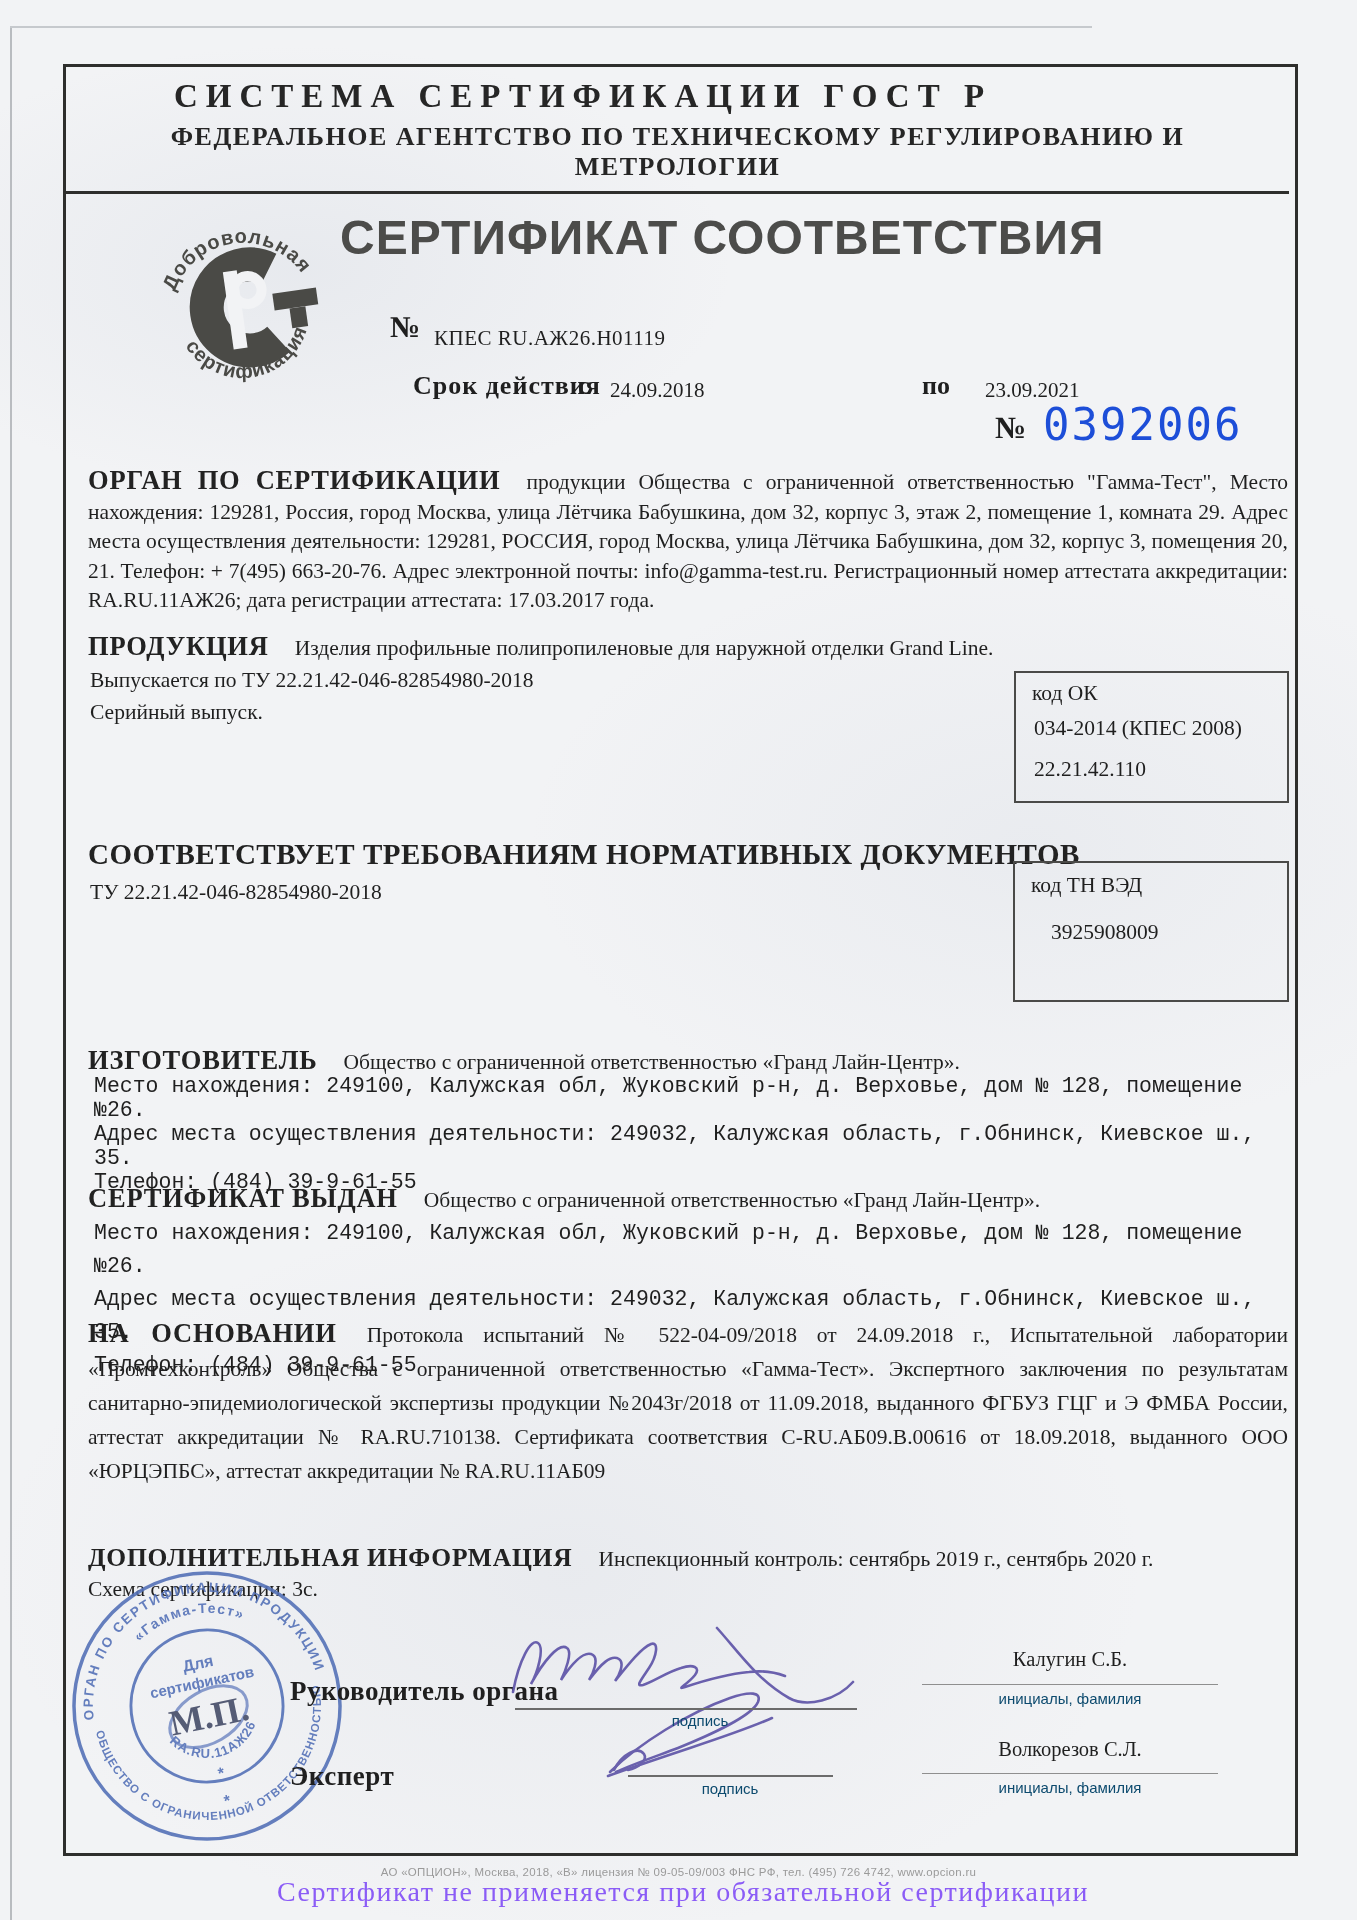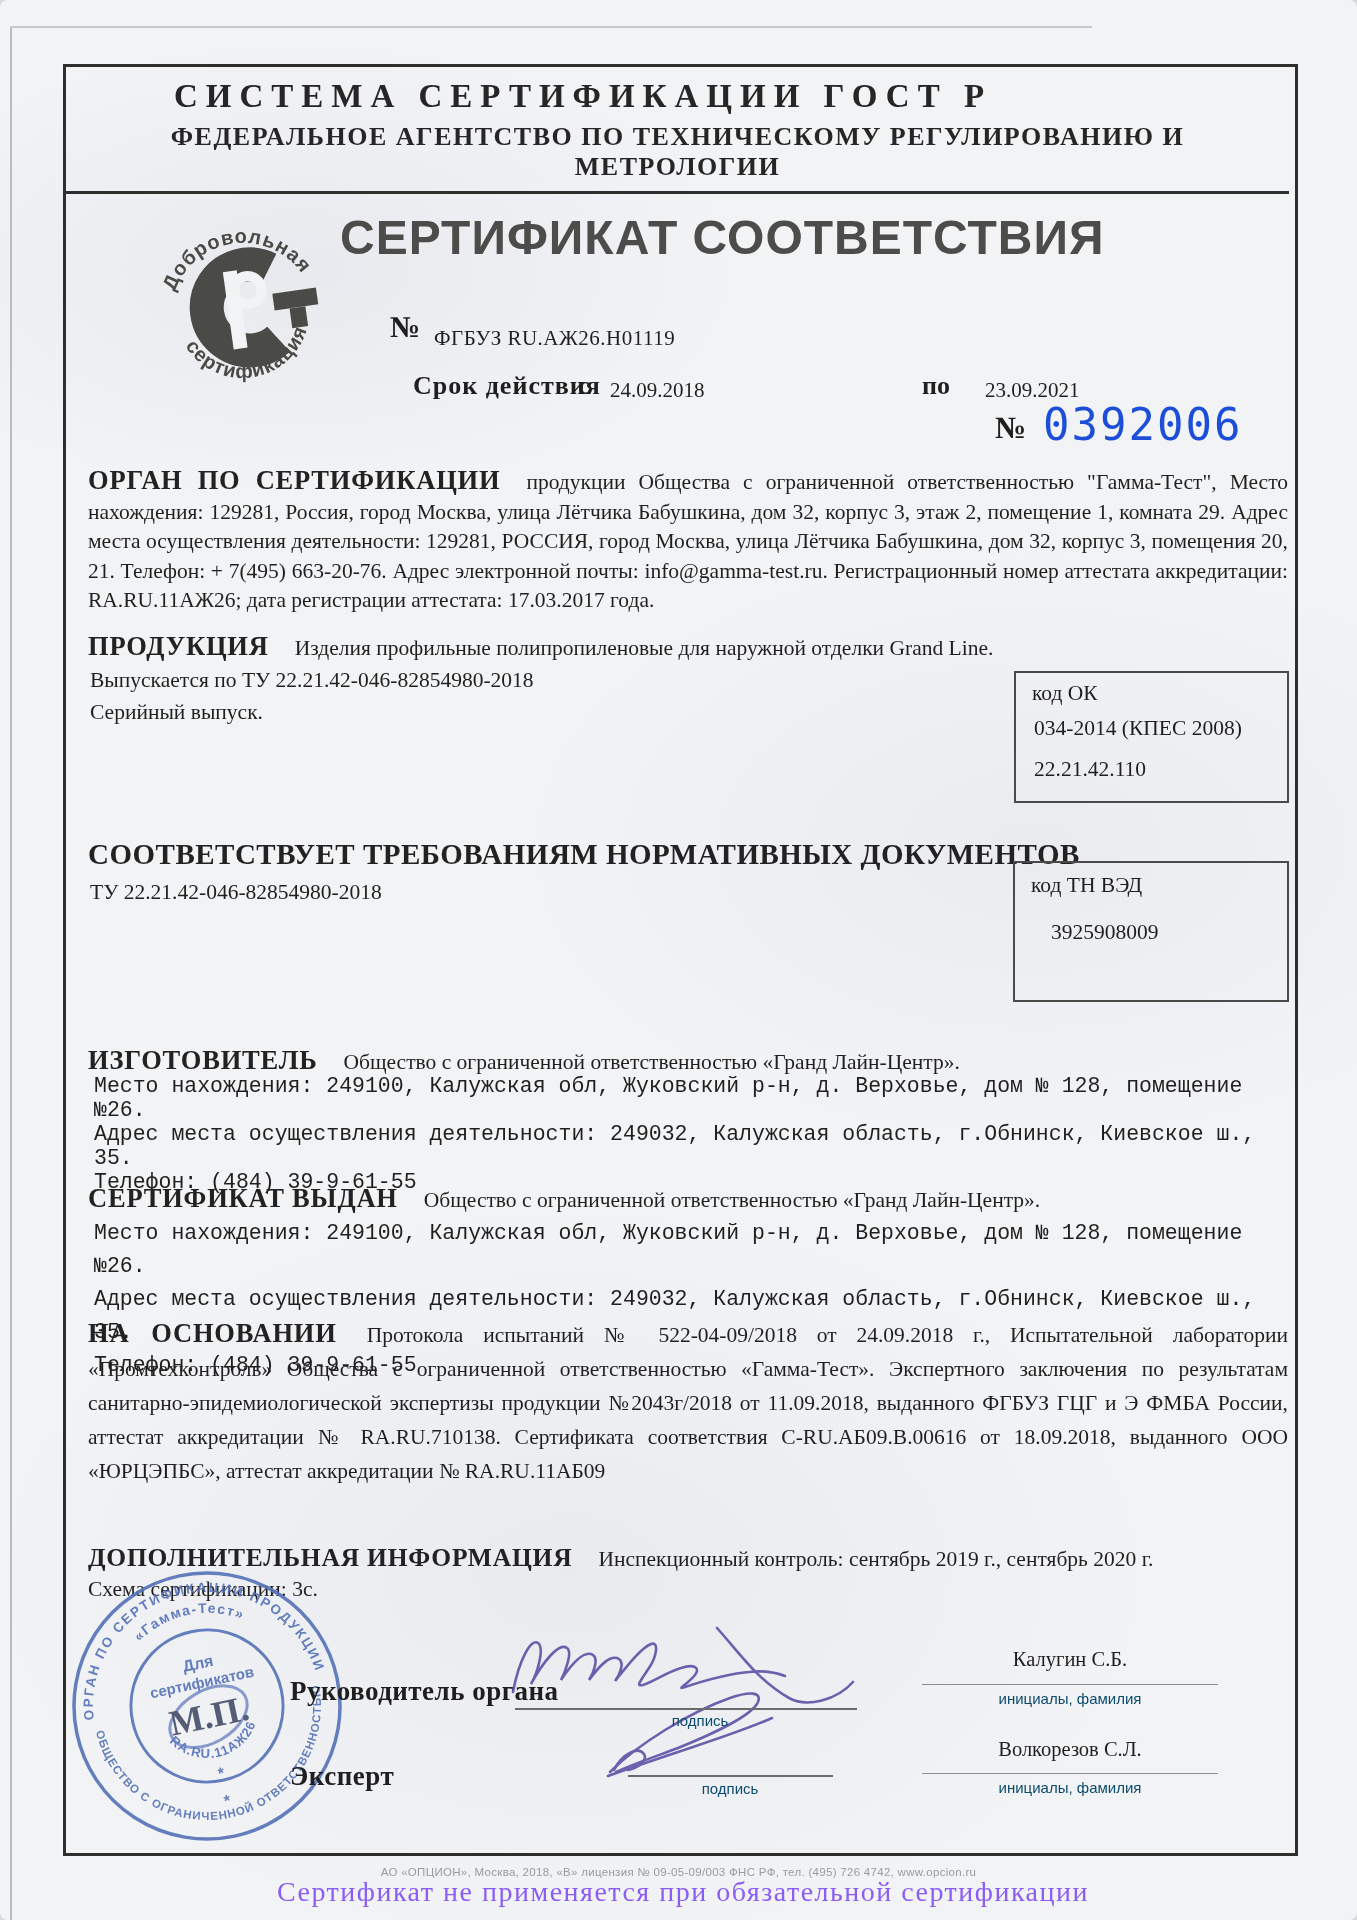--- a/index.html
+++ b/index.html
@@ -1,17 +1,17 @@
 <!DOCTYPE html>
 <html><head>
 <meta charset="utf-8">
 <style>
   html,body{margin:0;padding:0;background:#d9dadc;}
   .page{position:relative;width:1357px;height:1920px;background:#f2f3f5;overflow:hidden;
-        font-family:"Liberation Serif","DejaVu Serif",serif;color:#1f1f1f;border-radius:8px;}
+        font-family:"Liberation Serif","DejaVu Serif",serif;color:#1f1f1f;}
   .page::before{content:"";position:absolute;inset:0;pointer-events:none;
     background:
       radial-gradient(ellipse 620px 320px at 22% 14%, rgba(188,196,210,.20), transparent 70%),
       radial-gradient(ellipse 720px 420px at 76% 44%, rgba(188,196,210,.16), transparent 70%),
       radial-gradient(ellipse 820px 520px at 42% 82%, rgba(183,191,205,.16), transparent 70%);}
   .abs{position:absolute;}
   .edge-left{left:10px;top:26px;width:2px;height:1894px;background:#b9bcc0;}
   .edge-top{left:10px;top:26px;width:1082px;height:2px;background:#c6c9cd;}
   .frame{left:63px;top:64px;width:1229px;height:1786px;border:3px solid #2e2e2c;}
   .header-divider{left:66px;top:191px;width:1223px;border-top:3px solid #2e2e2c;}
@@ -95,21 +95,21 @@
         <circle cx="98" cy="73" r="14" fill="none" stroke="#f2f3f5" stroke-width="10"></circle>
         <rect x="122" y="80" width="44" height="17" fill="#4a4a46"></rect>
         <rect x="137" y="97" width="16" height="20" fill="#4a4a46"></rect>
       </g>
     </g>
   </svg>
 
   <div class="abs doc-title">СЕРТИФИКАТ СООТВЕТСТВИЯ</div>
 
   <span class="abs certno-label">№</span>
-  <span class="abs certno-value">ФГБУЗ RU.АЖ26.Н01119</span>
+  <span class="abs certno-value">КПЕС RU.АЖ26.Н01119</span>
 
   <span class="abs valid-label">Срок действия</span>
   <span class="abs valid-c">с</span>
   <span class="abs valid-from">24.09.2018</span>
   <span class="abs valid-po">по</span>
   <span class="abs valid-to">23.09.2021</span>
 
   <span class="abs serial-label">№</span>
   <span class="abs serial-value">0392006</span>
 

